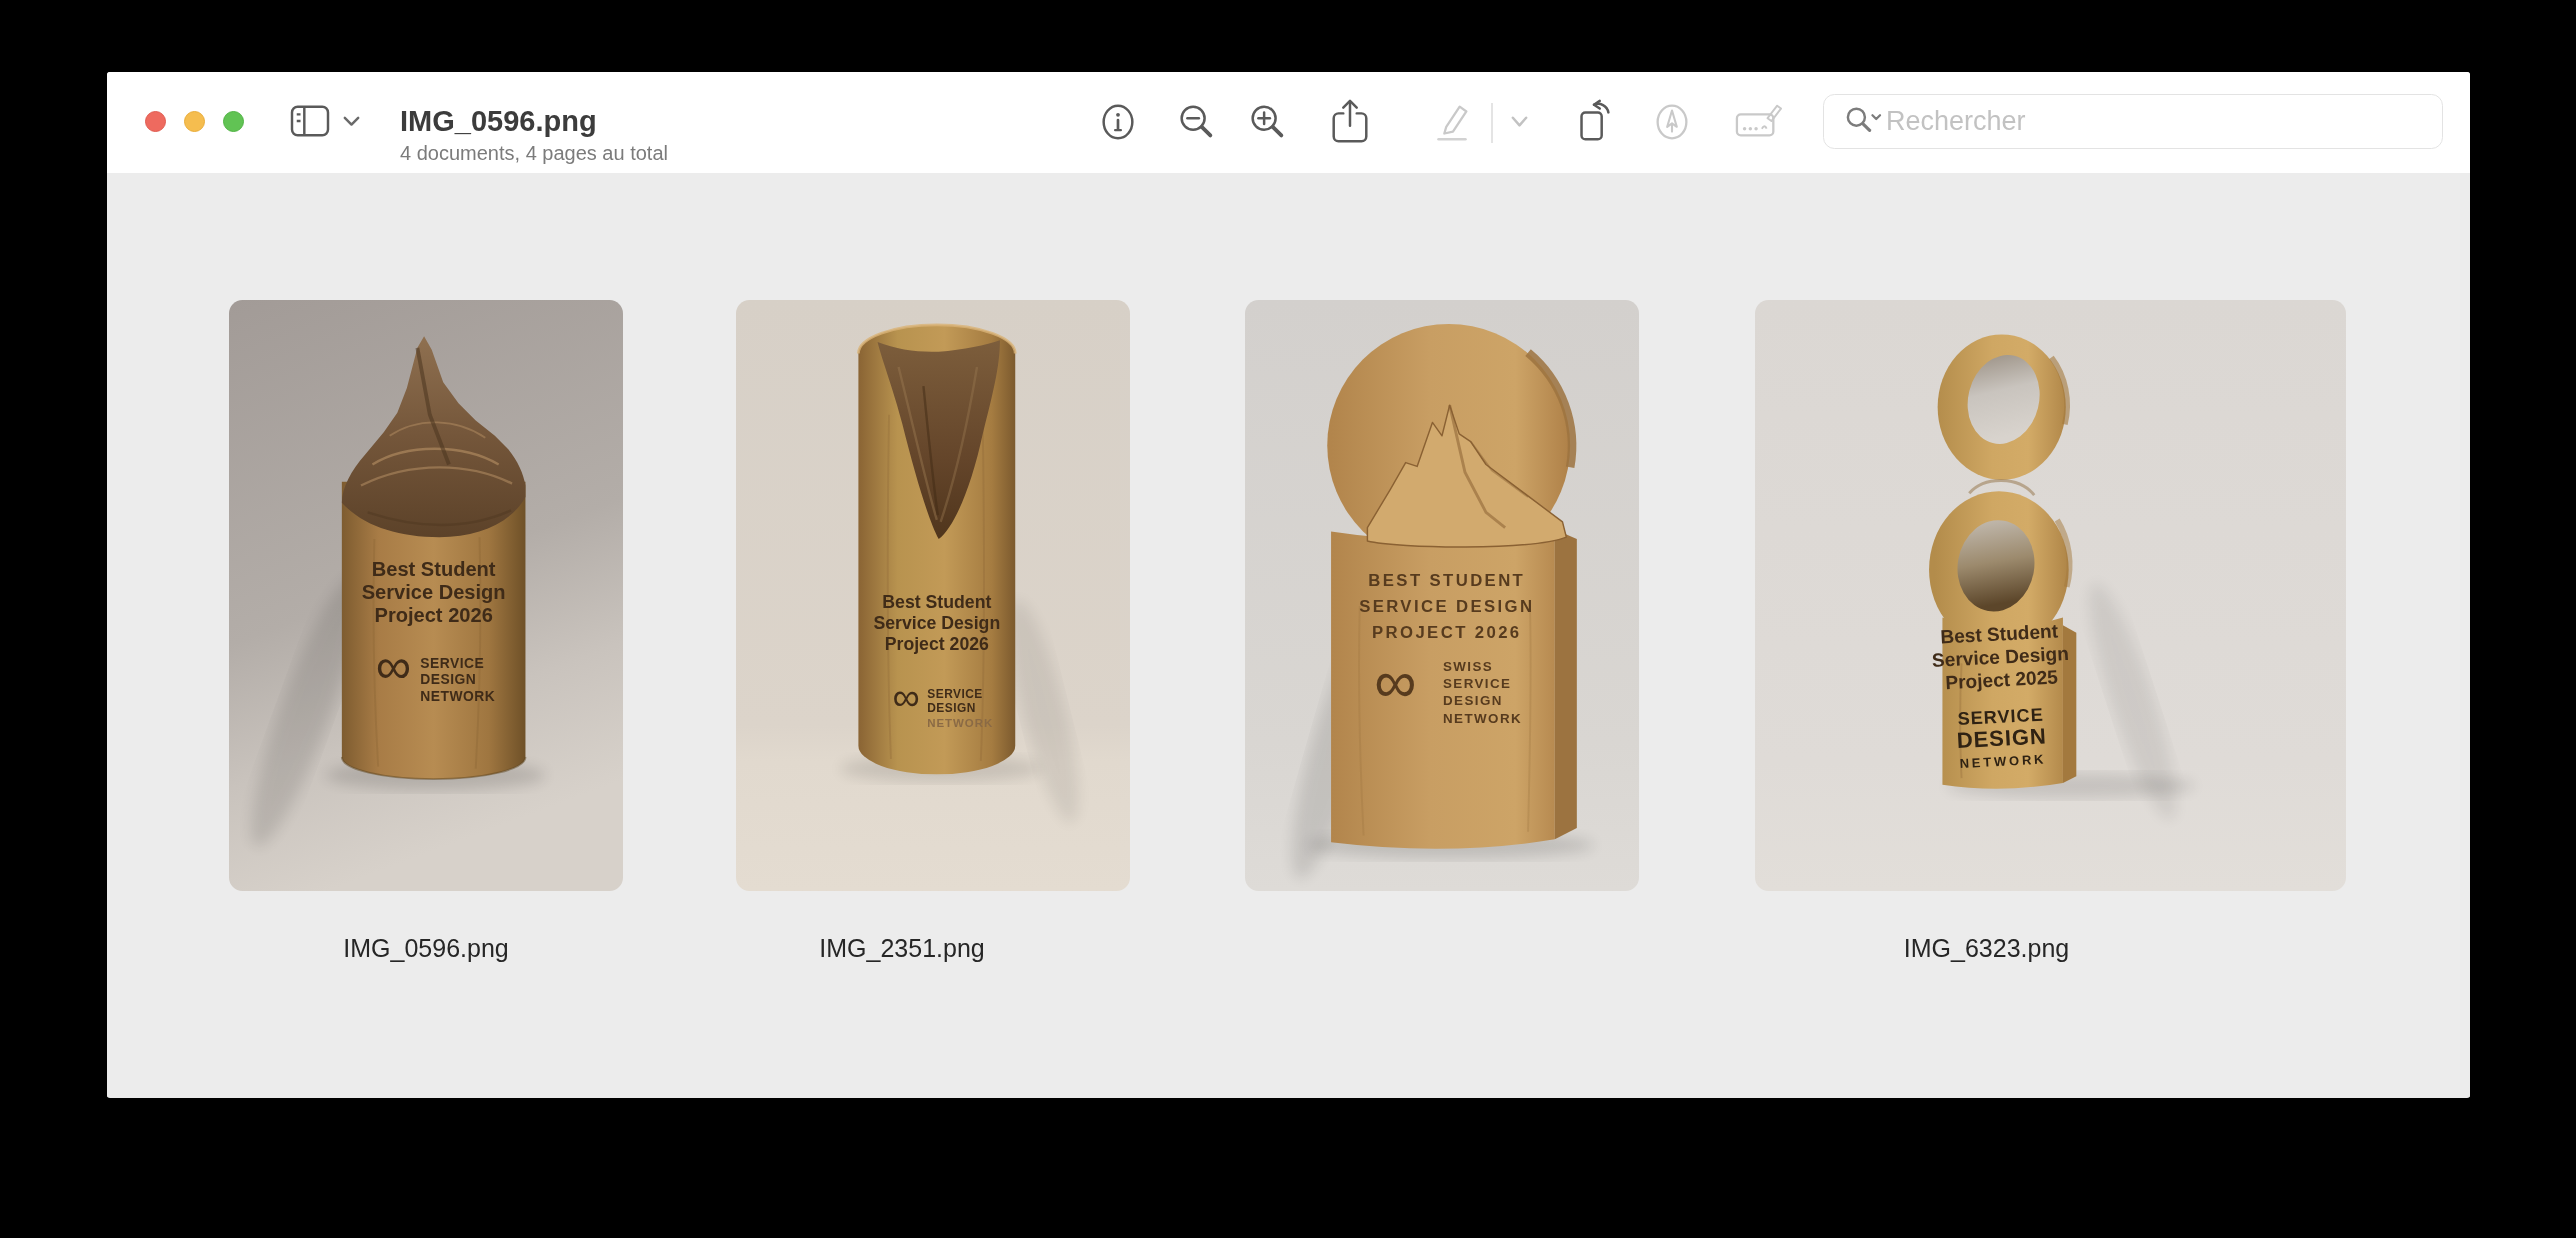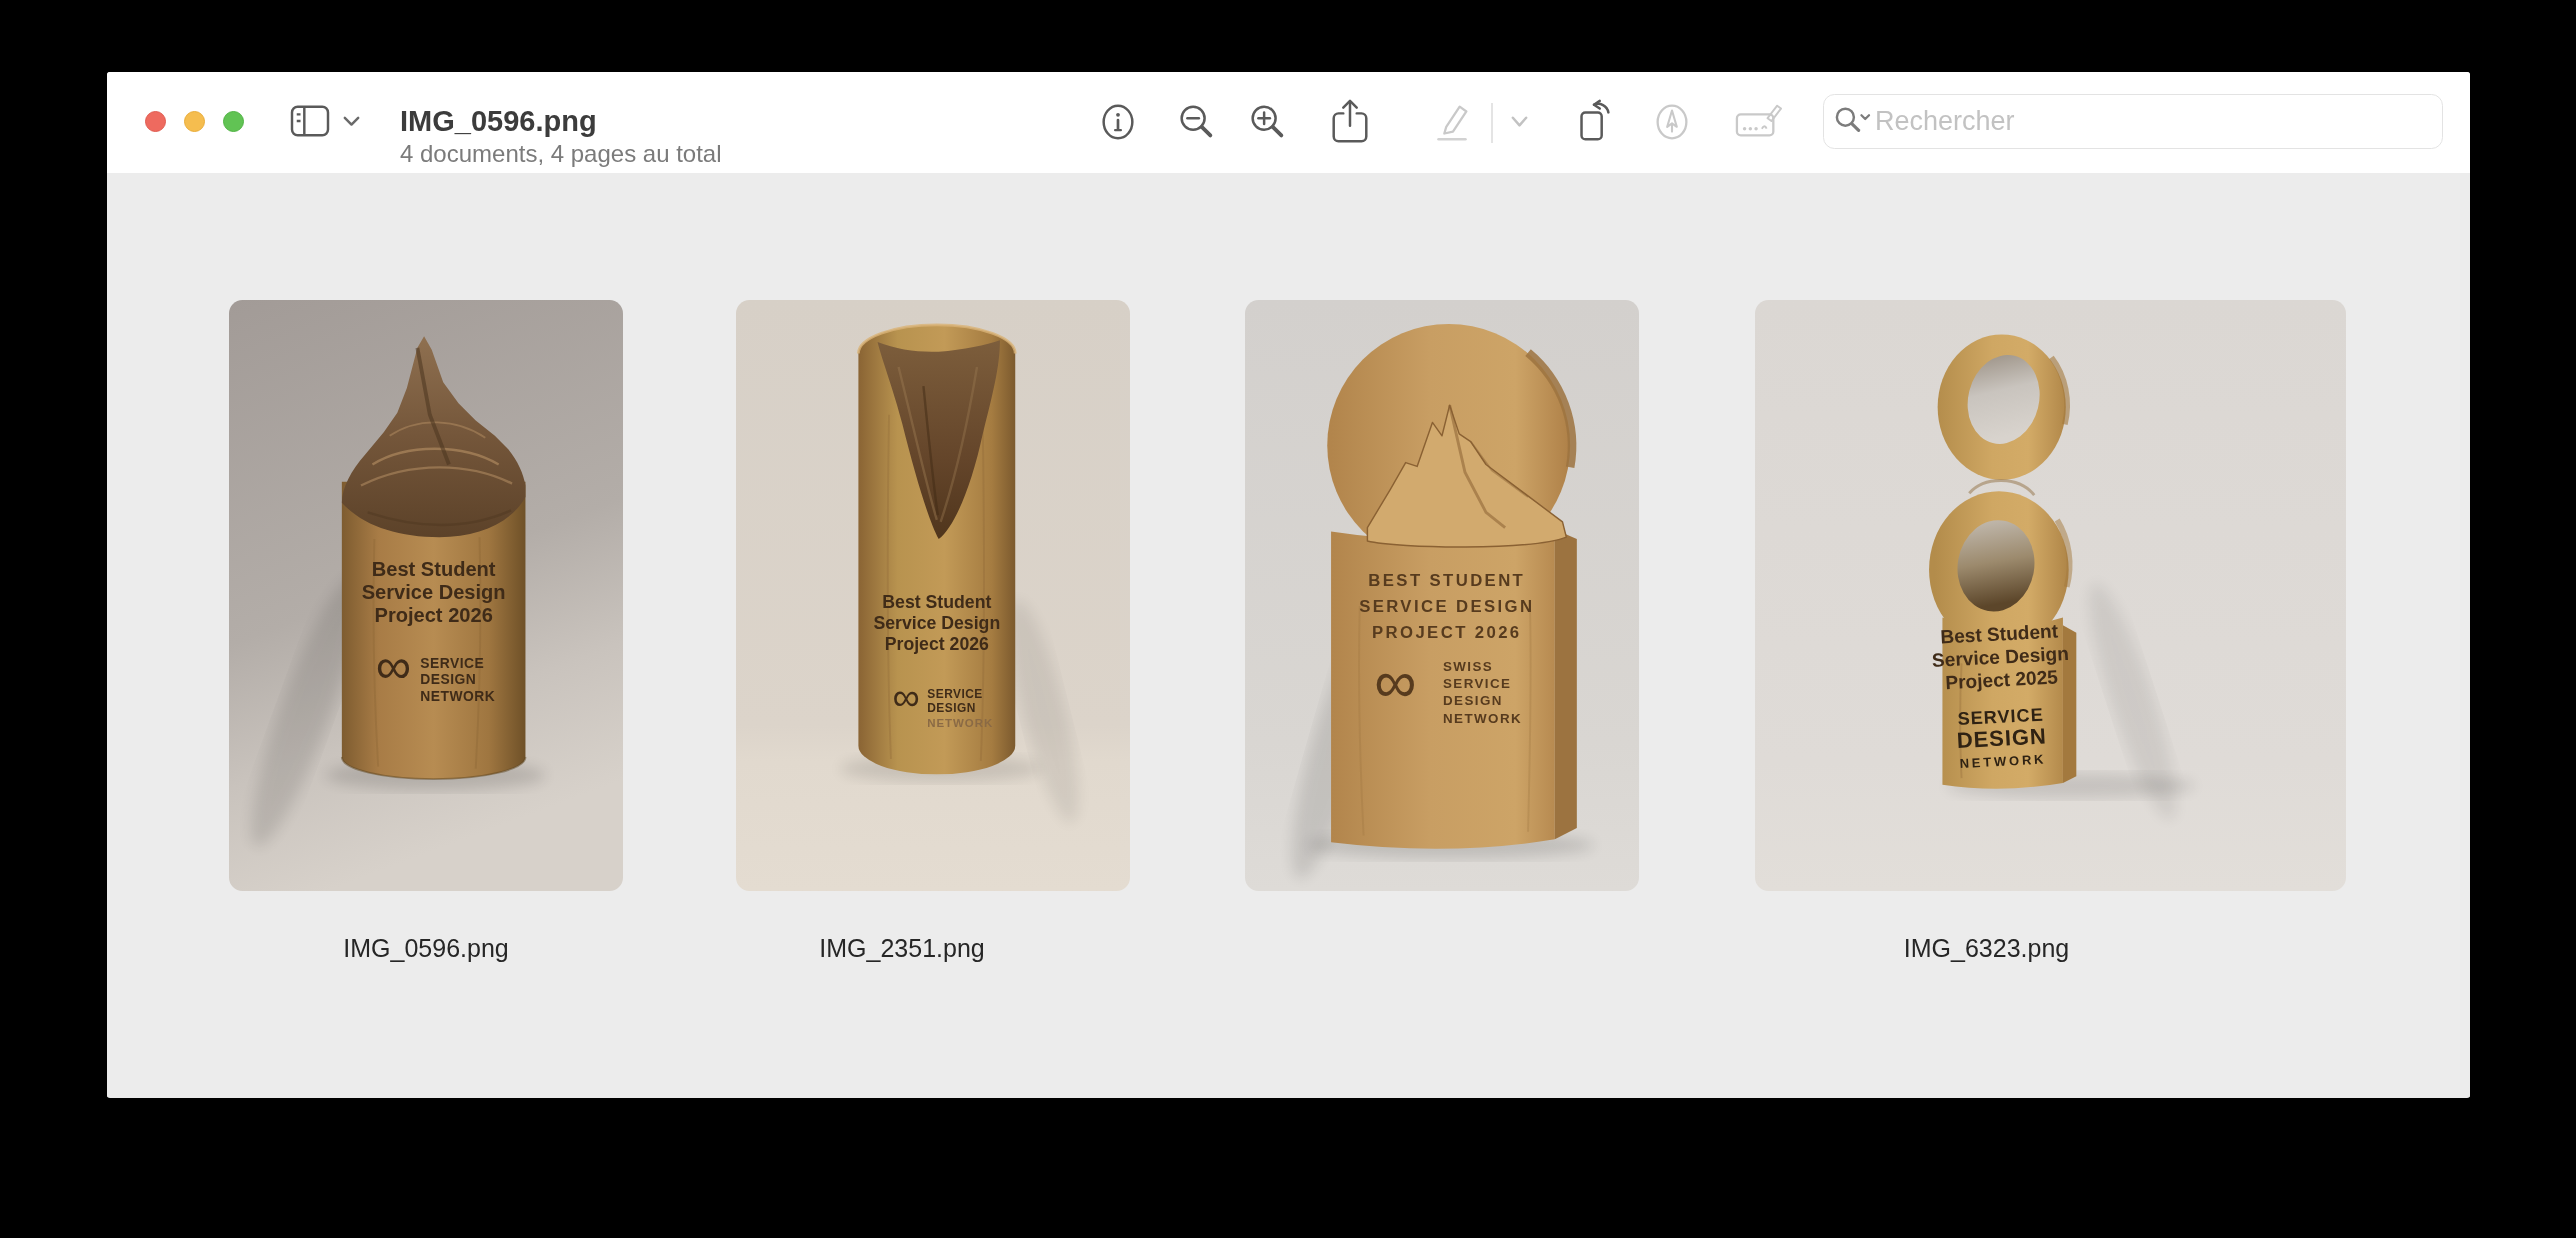--- a/index.html
+++ b/index.html
@@ -16,29 +16,29 @@
   .light { width:21px; height:21px; border-radius:50%; }
   .light.red    { background:#ee6a5f; border:1px solid #e05b50; }
   .light.yellow { background:#f5bd4f; border:1px solid #e9ac38; }
   .light.green  { background:#61c354; border:1px solid #50b343; }
 
   .sidebar-btn { position:absolute; left:182px; top:23px; width:105px; height:54px;
                  background:none; border:none; display:flex; align-items:center; gap:9.6px; cursor:default; }
 
   .title-block { position:absolute; left:293px; top:32px; }
   .title { font-size:29px; font-weight:700; color:#3c3c3c; line-height:34px; }
-  .subtitle { font-size:24px; font-weight:400; color:#7b7b7b; line-height:31px; }
+  .subtitle { font-size:20px; font-weight:400; color:#7b7b7b; line-height:31px; }
 
   .tb-btn { position:absolute; top:23px; width:54px; height:54px; background:none; border:none;
             display:flex; align-items:center; justify-content:center; cursor:default; }
   .tb-divider { position:absolute; top:31px; width:1.9px; height:40px; background:#e4e4e4; }
 
   .search { position:absolute; left:1716px; top:22px; width:620px; height:55px;
             background:#fff; border:1.9px solid #e3e3e3; border-radius:11.5px;
-            display:flex; align-items:center; padding:0 5px; }
+            display:flex; align-items:center; padding:0 16px; }
   .search input { flex:1; border:none; outline:none; font-size:27px; color:#3c3c3c;
                   font-family:"Liberation Sans", sans-serif; background:transparent; }
   .search input::placeholder { color:#c2c2c2; }
 
   
   .content { position:absolute; left:0; top:101px; width:100%; height:924px; background:#ececec; }
   .thumb { position:absolute; top:127px; border-radius:13.4px; overflow:hidden; display:block;text-decoration:underline; }
   .thumb svg { display:block; }
   .t1 { left:122px;  width:394px; height:591px; }
   .t2 { left:629px;  width:394px; height:591px; }

